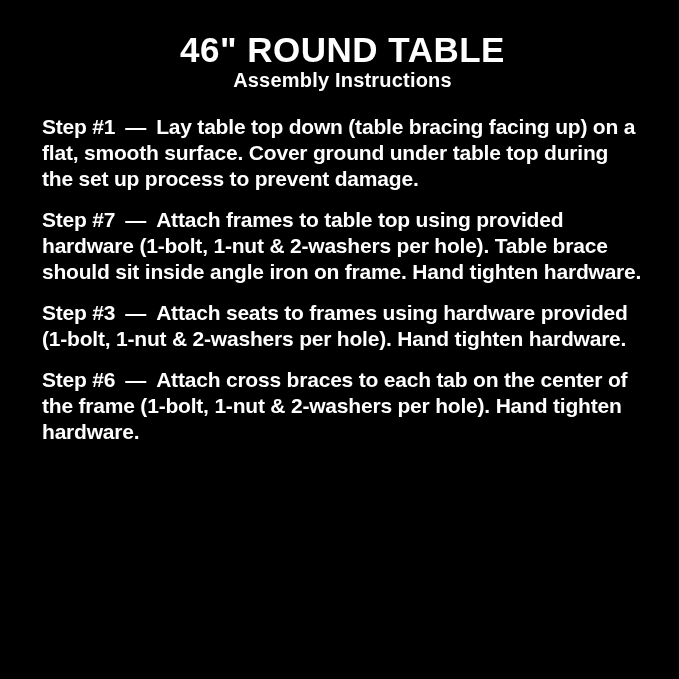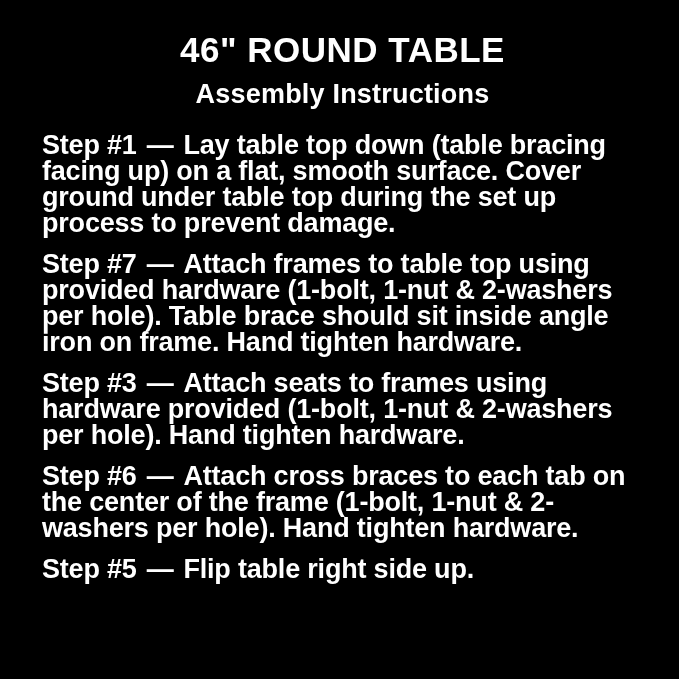--- a/index.html
+++ b/index.html
@@ -27,29 +27,28 @@
     text-align: center;
     margin-bottom: 22px;
   }
   .title {
     font-size: 35px;
     line-height: 1.05;
     letter-spacing: 0.5px;
     white-space: nowrap;
   }
   .subtitle {
-    font-size: 27px;
-    margin-top: 10px;
+    font-size: 20px;
     letter-spacing: 0.2px;
   }
   .steps {
     text-align: left;
   }
   .step {
-    font-size: 27px;
+    font-size: 21px;
     line-height: 26px;
     letter-spacing: -0.2px;
     margin: 8px 0 15px 0;
   }
   .step-dash {
     display: inline-block;
     margin: 0 10px;
   }
 </style>
 </head>
@@ -65,18 +64,17 @@
   <div class="steps">
 
     <p class="step"><span class="step-label">Step #1</span><span class="step-dash">—</span><span class="step-text">Lay table top down (table bracing facing up) on a flat, smooth surface. Cover ground under table top during the set up process to prevent damage.</span></p>
 
     <p class="step"><span class="step-label">Step #7</span><span class="step-dash">—</span><span class="step-text">Attach frames to table top using provided hardware (1-bolt, 1-nut &amp; 2-washers per hole). Table brace should sit inside angle iron on frame. Hand tighten hardware.</span></p>
 
     <p class="step"><span class="step-label">Step #3</span><span class="step-dash">—</span><span class="step-text">Attach seats to frames using hardware provided (1-bolt, 1-nut &amp; 2-washers per hole). Hand tighten hardware.</span></p>
 
     <p class="step"><span class="step-label">Step #6</span><span class="step-dash">—</span><span class="step-text">Attach cross braces to each tab on the center of the frame (1-bolt, 1-nut &amp; 2-washers per hole). Hand tighten hardware.</span></p>
 
-    <p class="step"><span class="step-label">Step #5</span><span class="step-dash">—</span><span class="step-text">Flip table right side up.</span></p>
 
 
   </div>
 
 </div>
 
 </body></html>

